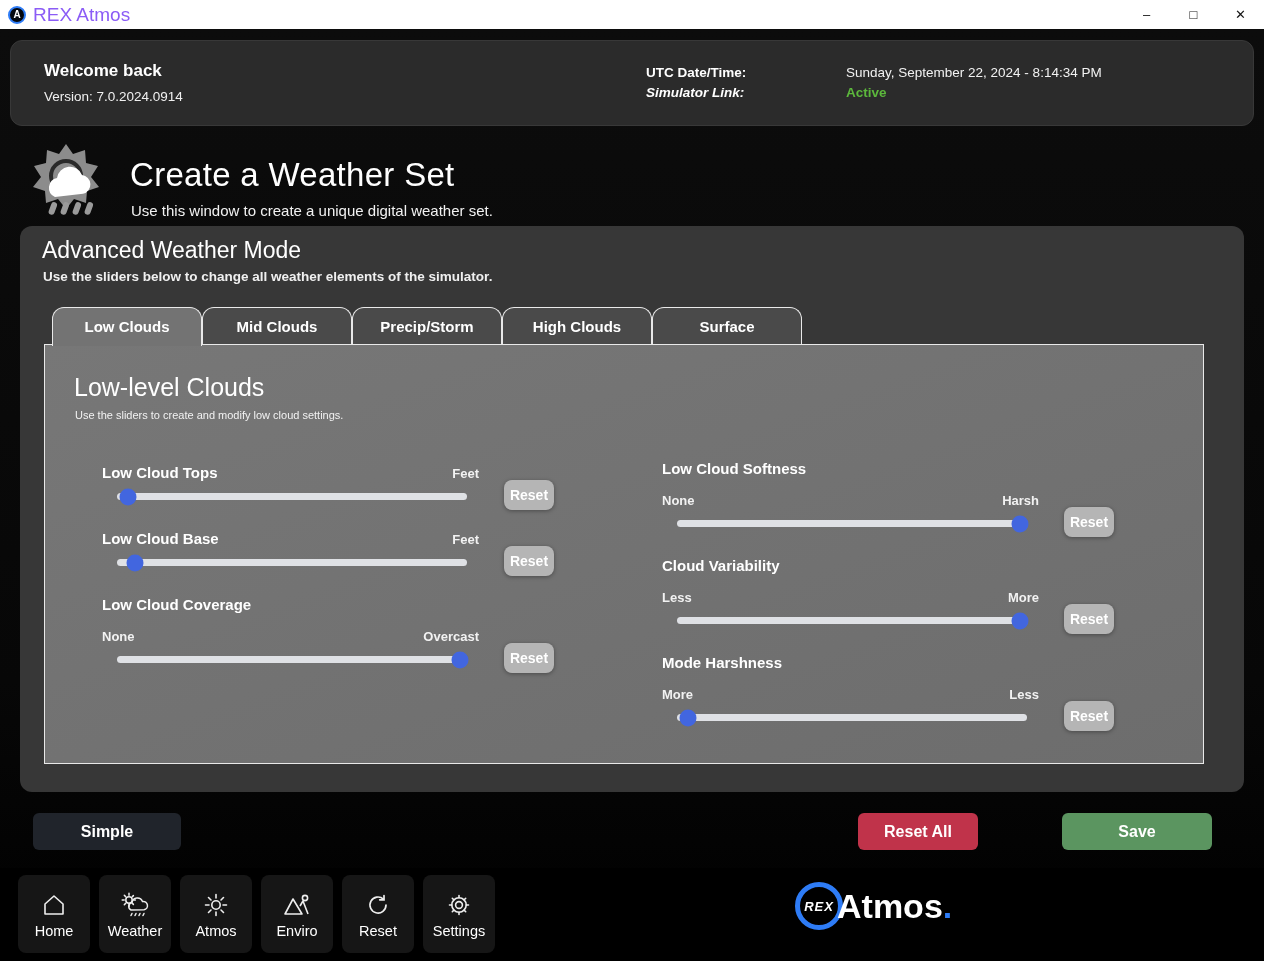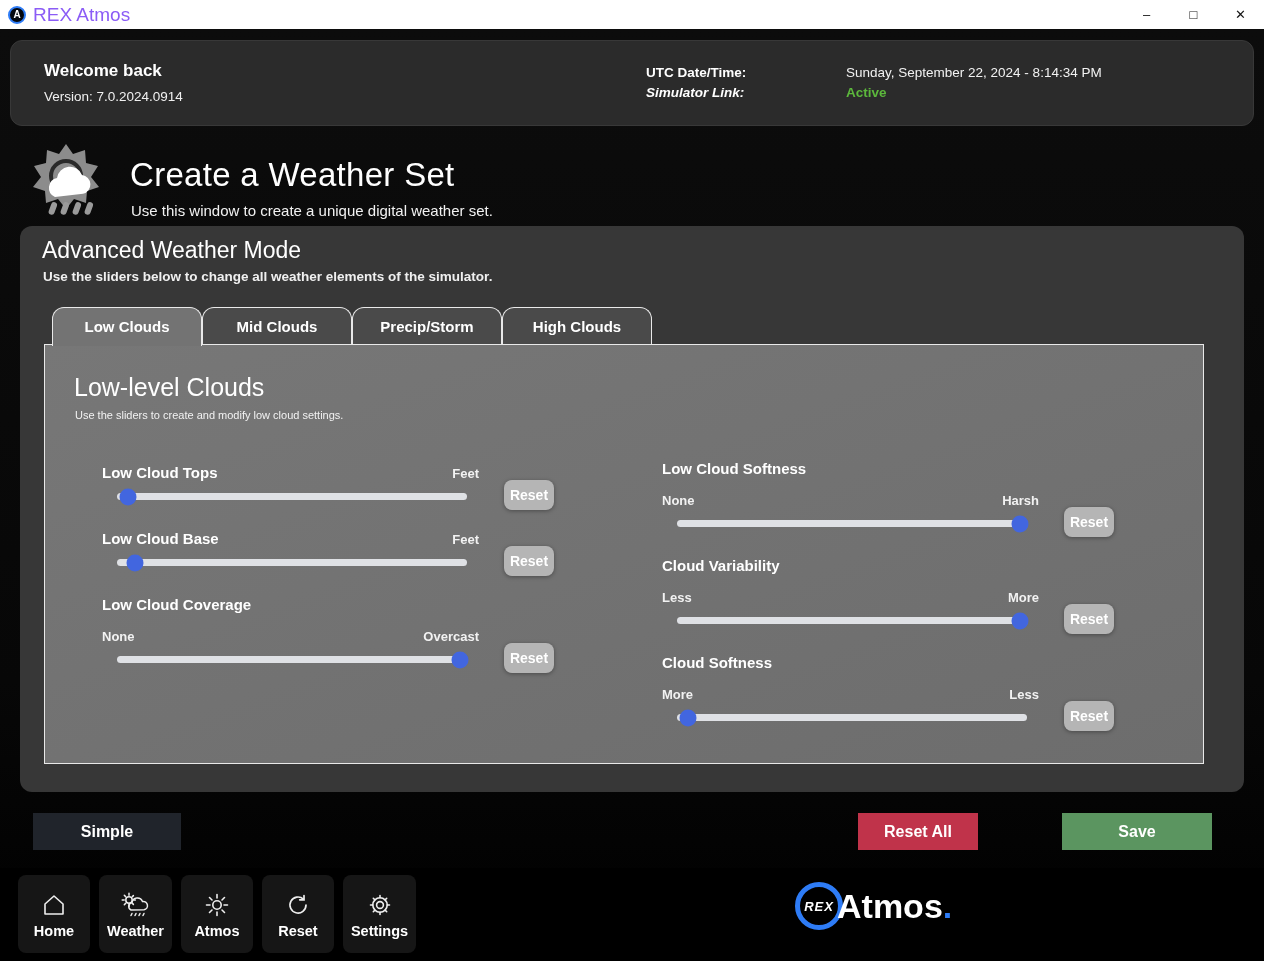--- a/index.html
+++ b/index.html
@@ -64,33 +64,33 @@
     font-size:13px; font-weight:bold; color:#f2f2f2; }
   .track { position:relative; margin:12px 12px 5px 15px; width:350px; height:7px;
     background:#dfe1e5; border-radius:4px; cursor:pointer; }
   .thumb { position:absolute; top:50%; width:17px; height:17px; border-radius:50%;
     background:#4266df; transform:translate(-50%,-50%); cursor:grab; }
   .reset-btn { width:60px; height:30px; margin-bottom:-5px; background:#b5b5b5; color:#fff;
     font-family:"Liberation Sans",sans-serif; font-size:14px; font-weight:bold;
     border:none; border-radius:8px; box-shadow:0 1px 4px rgba(0,0,0,.35); cursor:pointer; }
 
   
-  .btn { position:absolute; height:37px; border:none; border-radius:0; color:#fff;
+  .btn { position:absolute; height:37px; border:none; border-radius:6px; color:#fff;
     font-family:"Liberation Sans",sans-serif; font-size:16px; font-weight:bold; cursor:pointer; }
   .btn-simple { left:33px; top:784px; width:148px; background:#20242b; }
   .btn-resetall { left:858px; top:784px; width:120px; background:#c0334a; }
   .btn-save { left:1062px; top:784px; width:150px; background:#5b9560; }
 
   
   .navbar { position:absolute; left:0; bottom:0; width:1264px; height:93px; background:#000; }
   .nav-tiles { position:absolute; left:18px; top:7px; display:flex; gap:9px; }
   .nav-tile { min-width:72px; height:78px; padding:0 8px; background:#161616; border-radius:8px;
     display:flex; flex-direction:column; align-items:center; justify-content:center; cursor:pointer; }
   .nav-ico { height:30px; display:flex; align-items:center; justify-content:center; }
-  .nav-label { margin-top:3px; font-size:14.5px; font-weight:bold; color:#fff; }
+  .nav-label { margin-top:3px; font-size:14.5px; font-weight:normal; color:#fff; }
 
   .logo { position:absolute; left:795px; top:14px; display:flex; align-items:center; }
   .logo-ring { width:48px; height:48px; border-radius:50%; border:5px solid #2e7cf6;
     background:#000; display:flex; align-items:center; justify-content:center; margin-right:-6px; }
   .logo-rex { color:#fff; font-size:13px; font-weight:bold; font-style:italic; letter-spacing:1px; }
   .logo-atmos { color:#fff; font-size:34px; font-weight:bold; }
   .logo-dot { color:#2e7cf6; font-size:34px; font-weight:bold; }
 </style>
 </head>
 <body>
@@ -134,20 +134,21 @@
 
     <div class="advanced">
       <div class="adv-title">Advanced Weather Mode</div>
       <div class="adv-sub">Use the sliders below to change all weather elements of the simulator.</div>
 
       <div class="tabs">
         <div class="tab active">Low Clouds</div>
         <div class="tab">Mid Clouds</div>
         <div class="tab">Precip/Storm</div>
         <div class="tab">High Clouds</div>
+        <div class="tab">Surface</div>
       </div>
 
       <div class="tab-panel">
         <div class="panel-title">Low-level Clouds</div>
         <div class="panel-sub">Use the sliders to create and modify low cloud settings.</div>
 
         <div class="col-left">
 
           <div class="slider-row">
             <div class="row-left">
@@ -222,21 +223,21 @@
               <div class="track">
                 <div class="thumb" style="left: 98%;"></div>
               </div>
             </div>
             <button class="reset-btn">Reset</button>
           </div>
 
           <div class="slider-row">
             <div class="row-left">
               <div class="row-head">
-                <span class="s-name">Cloud Softness</span>
+                <span class="s-name">Mode Harshness</span>
               </div>
               <div class="row-minmax">
                 <span>More</span>
                 <span>Less</span>
               </div>
               <div class="track">
                 <div class="thumb" style="left: 3%;"></div>
               </div>
             </div>
             <button class="reset-btn">Reset</button>
@@ -277,20 +278,30 @@
       <div class="nav-tile">
         <div class="nav-ico">
           <svg width="26" height="26" viewBox="0 0 26 26" fill="none" stroke="#eee" stroke-width="1.6" stroke-linecap="round">
             <circle cx="13" cy="13" r="4.2"></circle>
             <path d="M13 2.5v3.5 M13 20v3.5 M2.5 13h3.5 M20 13h3.5 M5.5 5.5l2.5 2.5 M18 18l2.5 2.5 M5.5 20.5L8 18 M18 8l2.5-2.5"></path>
           </svg>
         </div>
         <div class="nav-label">Atmos</div>
       </div>
 
+      <div class="nav-tile">
+        <div class="nav-ico">
+          <svg width="28" height="26" viewBox="0 0 28 26" fill="none" stroke="#eee" stroke-width="1.6" stroke-linejoin="round">
+            <path d="M10 7 L19 22 H2 Z"></path>
+            <path d="M17 14 l3-5 5 13"></path>
+            <circle cx="22" cy="6" r="2.6"></circle>
+          </svg>
+        </div>
+        <div class="nav-label">Enviro</div>
+      </div>
 
       <div class="nav-tile">
         <div class="nav-ico">
           <svg width="26" height="26" viewBox="0 0 26 26" fill="none" stroke="#eee" stroke-width="1.7" stroke-linecap="round">
             <path d="M21 13 a8 8 0 1 1 -2.6-5.9"></path>
             <path d="M19 3.5 v4.3 h-4.3"></path>
           </svg>
         </div>
         <div class="nav-label">Reset</div>
       </div>

